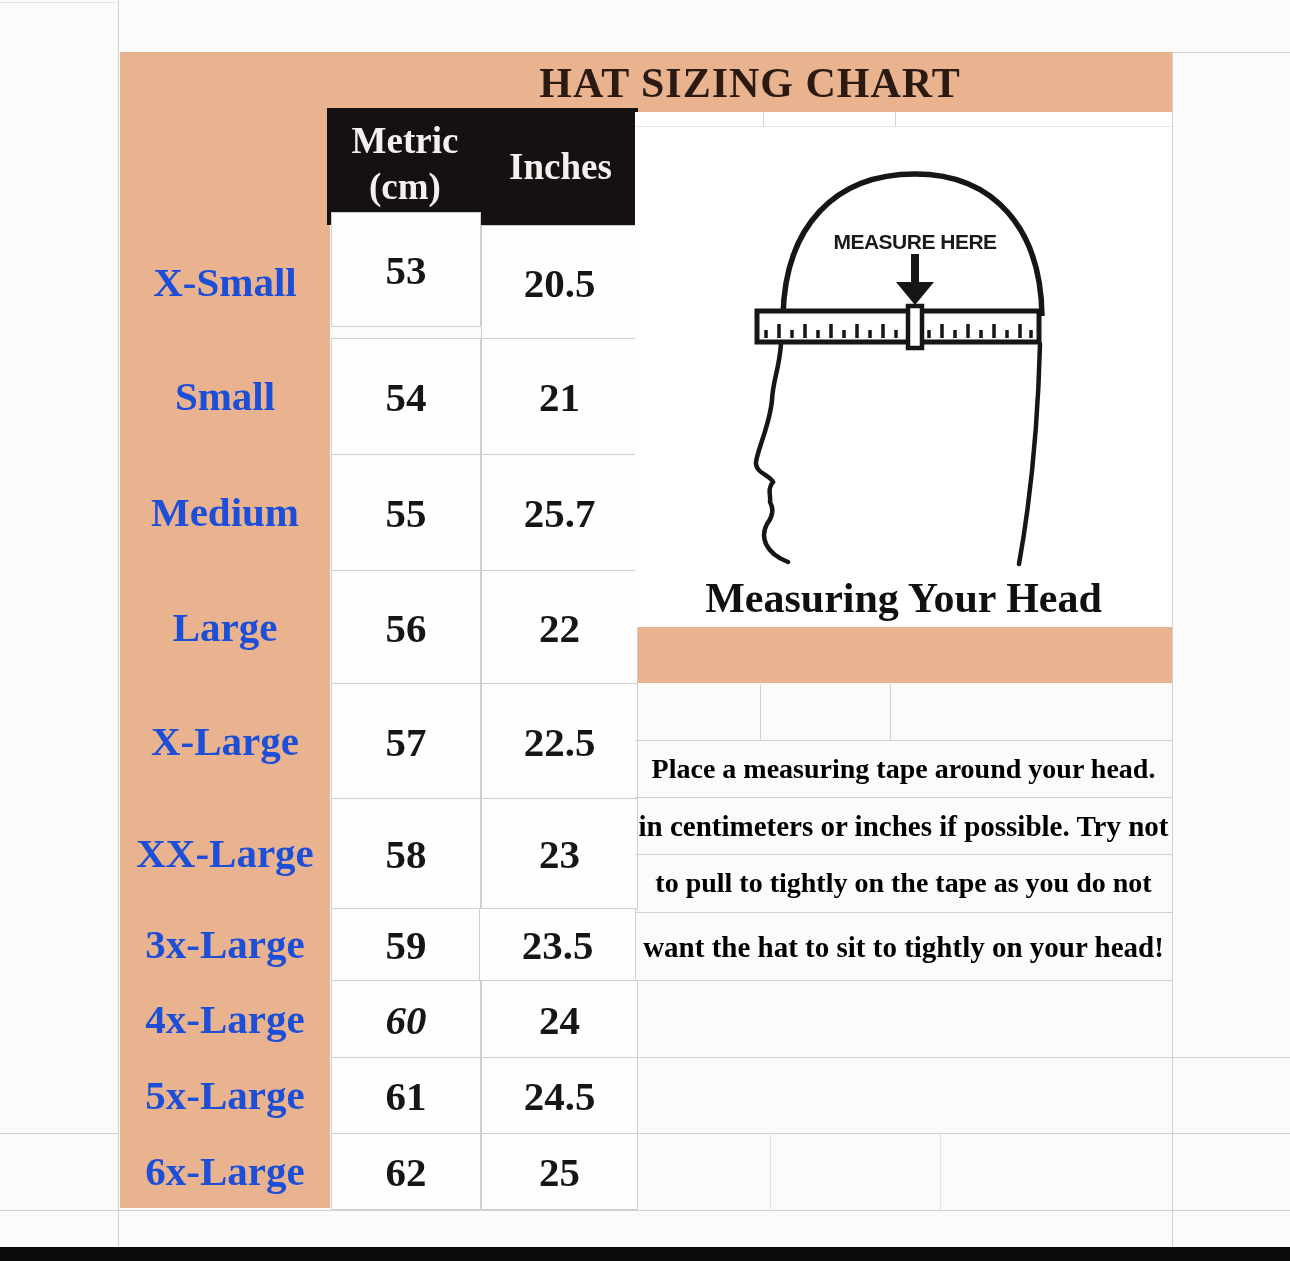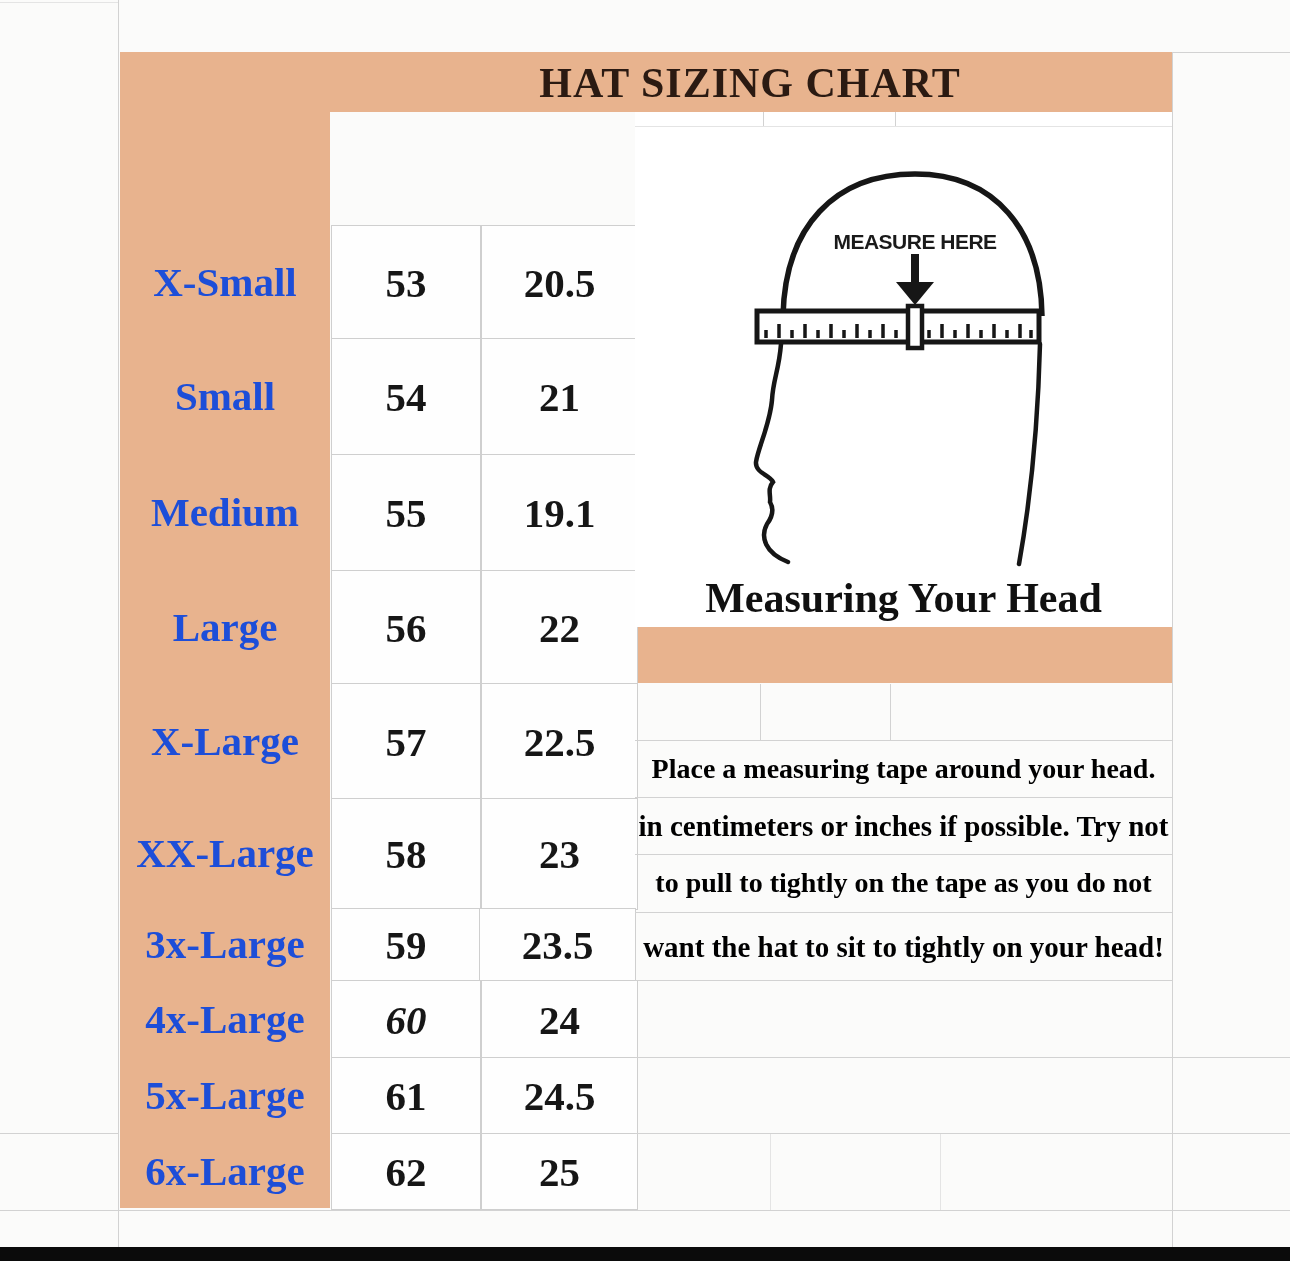--- a/index.html
+++ b/index.html
@@ -58,31 +58,38 @@
 <body>
 
 <div id="canvas">
 
   <div class="abs peach" id="title-band"></div>
   <div class="abs peach" id="label-col"></div>
   <div class="abs peach" id="peach-band-2"></div>
 
   <div class="abs" id="title-text">HAT SIZING CHART</div>
 
+  <div class="abs" id="header-block">
+    <div id="hdr-metric">
+      <div>Metric</div>
+      <div>(cm)</div>
+    </div>
+    <div id="hdr-inches">Inches</div>
+  </div>
 
   <div id="rows">
       <div class="size-label" style="left: 120px; width: 210px; top: 225px; height: 113px;">X-Small</div>
-      <div class="cell" style="left: 331px; width: 148px; top: 225px; height: 113px;">53</div>
+      <div class="cell" style="left: 331px; width: 148px; top: 212px; height: 113px;">53</div>
       <div class="cell" style="left: 481px; width: 155px; top: 225px; height: 113px;">20.5</div>
       <div class="size-label" style="left: 120px; width: 210px; top: 338px; height: 116px;">Small</div>
       <div class="cell" style="left: 331px; width: 148px; top: 338px; height: 116px;">54</div>
       <div class="cell" style="left: 481px; width: 155px; top: 338px; height: 116px;">21</div>
       <div class="size-label" style="left: 120px; width: 210px; top: 454px; height: 116px;">Medium</div>
       <div class="cell" style="left: 331px; width: 148px; top: 454px; height: 116px;">55</div>
-      <div class="cell" style="left: 481px; width: 155px; top: 454px; height: 116px;">19.1</div>
+      <div class="cell" style="left: 481px; width: 155px; top: 454px; height: 116px;">25.7</div>
       <div class="size-label" style="left: 120px; width: 210px; top: 570px; height: 113px;">Large</div>
       <div class="cell" style="left: 331px; width: 148px; top: 570px; height: 113px;">56</div>
       <div class="cell" style="left: 481px; width: 155px; top: 570px; height: 113px;">22</div>
       <div class="size-label" style="left: 120px; width: 210px; top: 683px; height: 115px;">X-Large</div>
       <div class="cell" style="left: 331px; width: 148px; top: 683px; height: 115px;">57</div>
       <div class="cell" style="left: 481px; width: 155px; top: 683px; height: 115px;">22.5</div>
       <div class="size-label" style="left: 120px; width: 210px; top: 798px; height: 110px;">XX-Large</div>
       <div class="cell" style="left: 331px; width: 148px; top: 798px; height: 110px;">58</div>
       <div class="cell" style="left: 481px; width: 155px; top: 798px; height: 110px;">23</div>
       <div class="size-label" style="left: 120px; width: 210px; top: 908px; height: 72px;">3x-Large</div>

